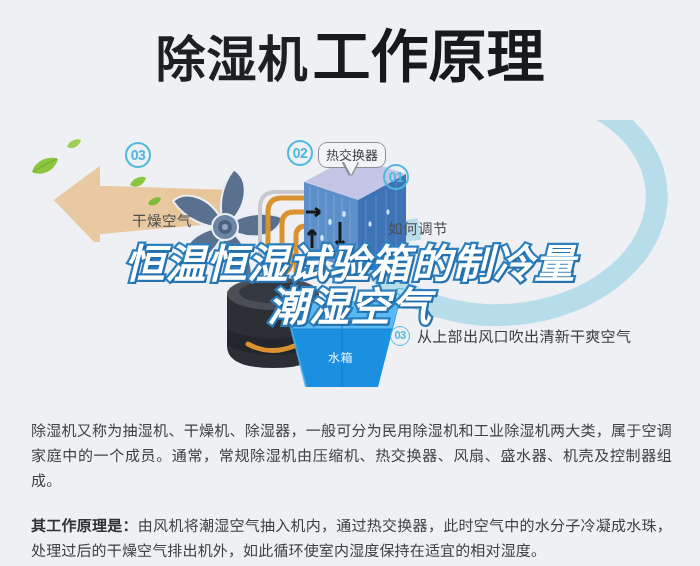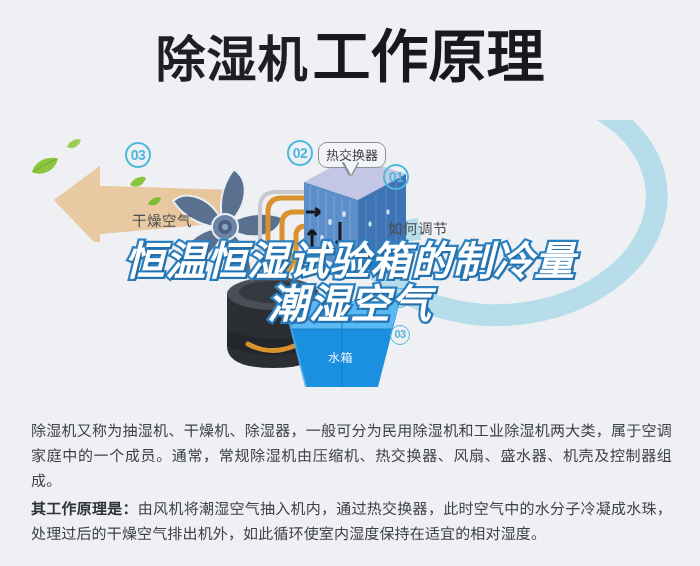--- a/index.html
+++ b/index.html
@@ -181,36 +181,36 @@
     font-weight:700;
     font-style:italic;
     color:#ffffff;
     letter-spacing:1px;
     line-height:43px;
     -webkit-text-stroke:4.5px #2d80c0;
     paint-order:stroke fill;
     text-shadow:
        0 0 0 #2d80c0,
        2px 2px 0 rgba(20,80,130,.35);
-    font-family:Liberation Mono, monospace;
+    font-family:Liberation Serif, serif;
   }
 
   
   .copy{
     position:absolute; left:31px; top:418px;
     width:641px;
   }
   .para{
     font-size:15px;
     line-height:25px;
     color:#3f4246;
     letter-spacing:0.15px;
     text-align:justify;
   }
-  .para.second{ margin-top:3px; }
+  .para.second{ margin-top:20px; }
   .para b{ font-weight:700; color:#2f3236; }
 </style>
 </head>
 <body>
 
 <div id="page">
 
   <div class="title-row">
     <span class="title-light">除湿机</span><span class="title-bold">工作原理</span>
   </div>
@@ -343,20 +343,21 @@
     <div class="dlabel" id="label-humid">如何调节</div>
     <div class="dlabel" id="label-tank">水箱</div>
   </div>
 
   <div class="legend">
     <div class="legend-item">
       <span class="legend-badge">02</span>
     </div>
     <div class="legend-item">
       <span class="legend-badge">03</span>
+      <span class="legend-text">从上部出风口吹出清新干爽空气</span>
     </div>
   </div>
 
   <div class="watermark">
     <div class="wm-line">恒温恒湿试验箱的制冷量</div>
     <div class="wm-line">潮湿空气</div>
   </div>
 
   <div class="copy">
     <p class="para">除湿机又称为抽湿机、干燥机、除湿器，一般可分为民用除湿机和工业除湿机两大类，属于空调家庭中的一个成员。通常，常规除湿机由压缩机、热交换器、风扇、盛水器、机壳及控制器组成。</p>

